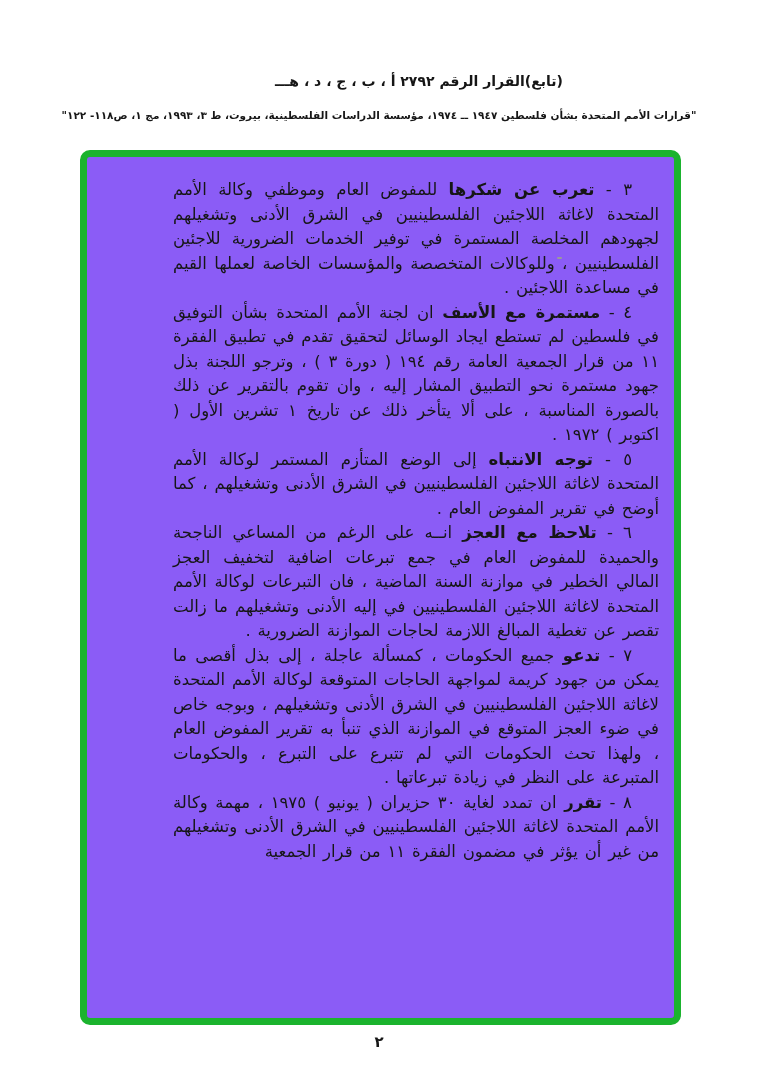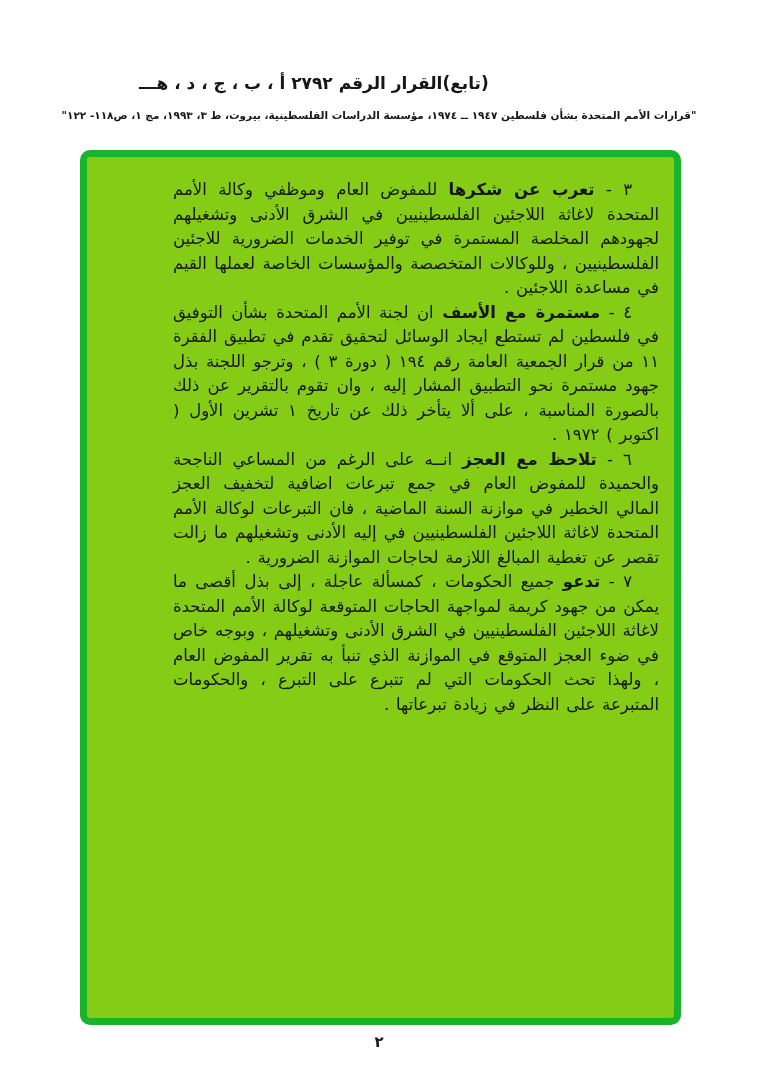--- a/index.html
+++ b/index.html
@@ -2,32 +2,32 @@
 <html lang="ar"><head>
 <meta charset="utf-8">
 <style>
   html,body{margin:0;padding:0;}
   body{
     width:758px;height:1078px;position:relative;background:#ffffff;
     font-family:"DejaVu Sans",sans-serif;color:#161616;overflow:hidden;
   }
   .hdr-title{
     position:absolute;top:73px;left:139px;width:560px;
-    text-align:left;direction:rtl;
-    font-size:17px;font-weight:bold;letter-spacing:.2px;white-space:nowrap;
+    text-align:center;direction:rtl;
+    font-size:14px;font-weight:bold;letter-spacing:.2px;white-space:nowrap;
   }
   .hdr-source{
     position:absolute;top:109px;left:29px;width:700px;
     text-align:center;direction:rtl;
     font-size:10.5px;font-weight:bold;white-space:nowrap;
   }
   .frame{
     position:absolute;left:80px;top:150px;width:601px;height:875px;
     box-sizing:border-box;border:7px solid #ef4444;border-radius:10px;
-    background:#84cc16;
+    background:#8b5cf6;
   }
   .text-block{
     position:absolute;top:21px;left:86px;width:486px;
     direction:rtl;text-align:justify;
     font-size:16.5px;line-height:24.5px;word-spacing:1.5px;
   }
   .para{margin:0;text-indent:27px;}
   .para b{font-weight:bold;}
   .page-num{
     position:absolute;top:1033px;left:0;width:758px;
@@ -46,24 +46,26 @@
   <div class="hdr-source">"قرارات الأمم المتحدة بشأن فلسطين ١٩٤٧ ــ ١٩٧٤، مؤسسة الدراسات الفلسطينية، بيروت، ط ٣، ١٩٩٣، مج ١، ص١١٨- ١٢٢"</div>
 </header>
 
 <div class="frame" style="border-color: rgb(27, 179, 46);">
   <div class="text-block">
 
     <p class="para"><span>٣ - </span><b>تعرب عن شكرها</b><span> للمفوض العام وموظفي وكالة الأمم المتحدة لاغاثة اللاجئين الفلسطينيين في الشرق الأدنى وتشغيلهم لجهودهم المخلصة المستمرة في توفير الخدمات الضرورية للاجئين الفلسطينيين ، وللوكالات المتخصصة والمؤسسات الخاصة لعملها القيم في مساعدة اللاجئين .</span></p>
 
     <p class="para"><span>٤ - </span><b>مستمرة مع الأسف</b><span> ان لجنة الأمم المتحدة بشأن التوفيق في فلسطين لم تستطع ايجاد الوسائل لتحقيق تقدم في تطبيق الفقرة ١١ من قرار الجمعية العامة رقم ١٩٤ ( دورة ٣ ) ، وترجو اللجنة بذل جهود مستمرة نحو التطبيق المشار إليه ، وان تقوم بالتقرير عن ذلك بالصورة المناسبة ، على ألا يتأخر ذلك عن تاريخ ١ تشرين الأول ( اكتوبر ) ١٩٧٢ .</span></p>
 
+    <p class="para"><span>٥ - </span><b>توجه الانتباه</b><span> إلى الوضع المتأزم المستمر لوكالة الأمم المتحدة لاغاثة اللاجئين الفلسطينيين في الشرق الأدنى وتشغيلهم ، كما أوضح في تقرير المفوض العام .</span></p>
 
     <p class="para"><span>٦ - </span><b>تلاحظ مع العجز</b><span> انــه على الرغم من المساعي الناجحة والحميدة للمفوض العام في جمع تبرعات اضافية لتخفيف العجز المالي الخطير في موازنة السنة الماضية ، فان التبرعات لوكالة الأمم المتحدة لاغاثة اللاجئين الفلسطينيين في إليه الأدنى وتشغيلهم ما زالت تقصر عن تغطية المبالغ اللازمة لحاجات الموازنة الضرورية .</span></p>
 
     <p class="para"><span>٧ - </span><b>تدعو</b><span> جميع الحكومات ، كمسألة عاجلة ، إلى بذل أقصى ما يمكن من جهود كريمة لمواجهة الحاجات المتوقعة لوكالة الأمم المتحدة لاغاثة اللاجئين الفلسطينيين في الشرق الأدنى وتشغيلهم ، وبوجه خاص في ضوء العجز المتوقع في الموازنة الذي تنبأ به تقرير المفوض العام ، ولهذا تحث الحكومات التي لم تتبرع على التبرع ، والحكومات المتبرعة على النظر في زيادة تبرعاتها .</span></p>
 
+    <p class="para"><span>٨ - </span><b>تقرر</b><span> ان تمدد لغاية ٣٠ حزيران ( يونيو ) ١٩٧٥ ، مهمة وكالة الأمم المتحدة لاغاثة اللاجئين الفلسطينيين في الشرق الأدنى وتشغيلهم من غير أن يؤثر في مضمون الفقرة ١١ من قرار الجمعية</span></p>
 
   </div>
 </div>
 
 <div class="speck"></div>
 
 <div class="page-num">٢</div>
 
 </body></html>

